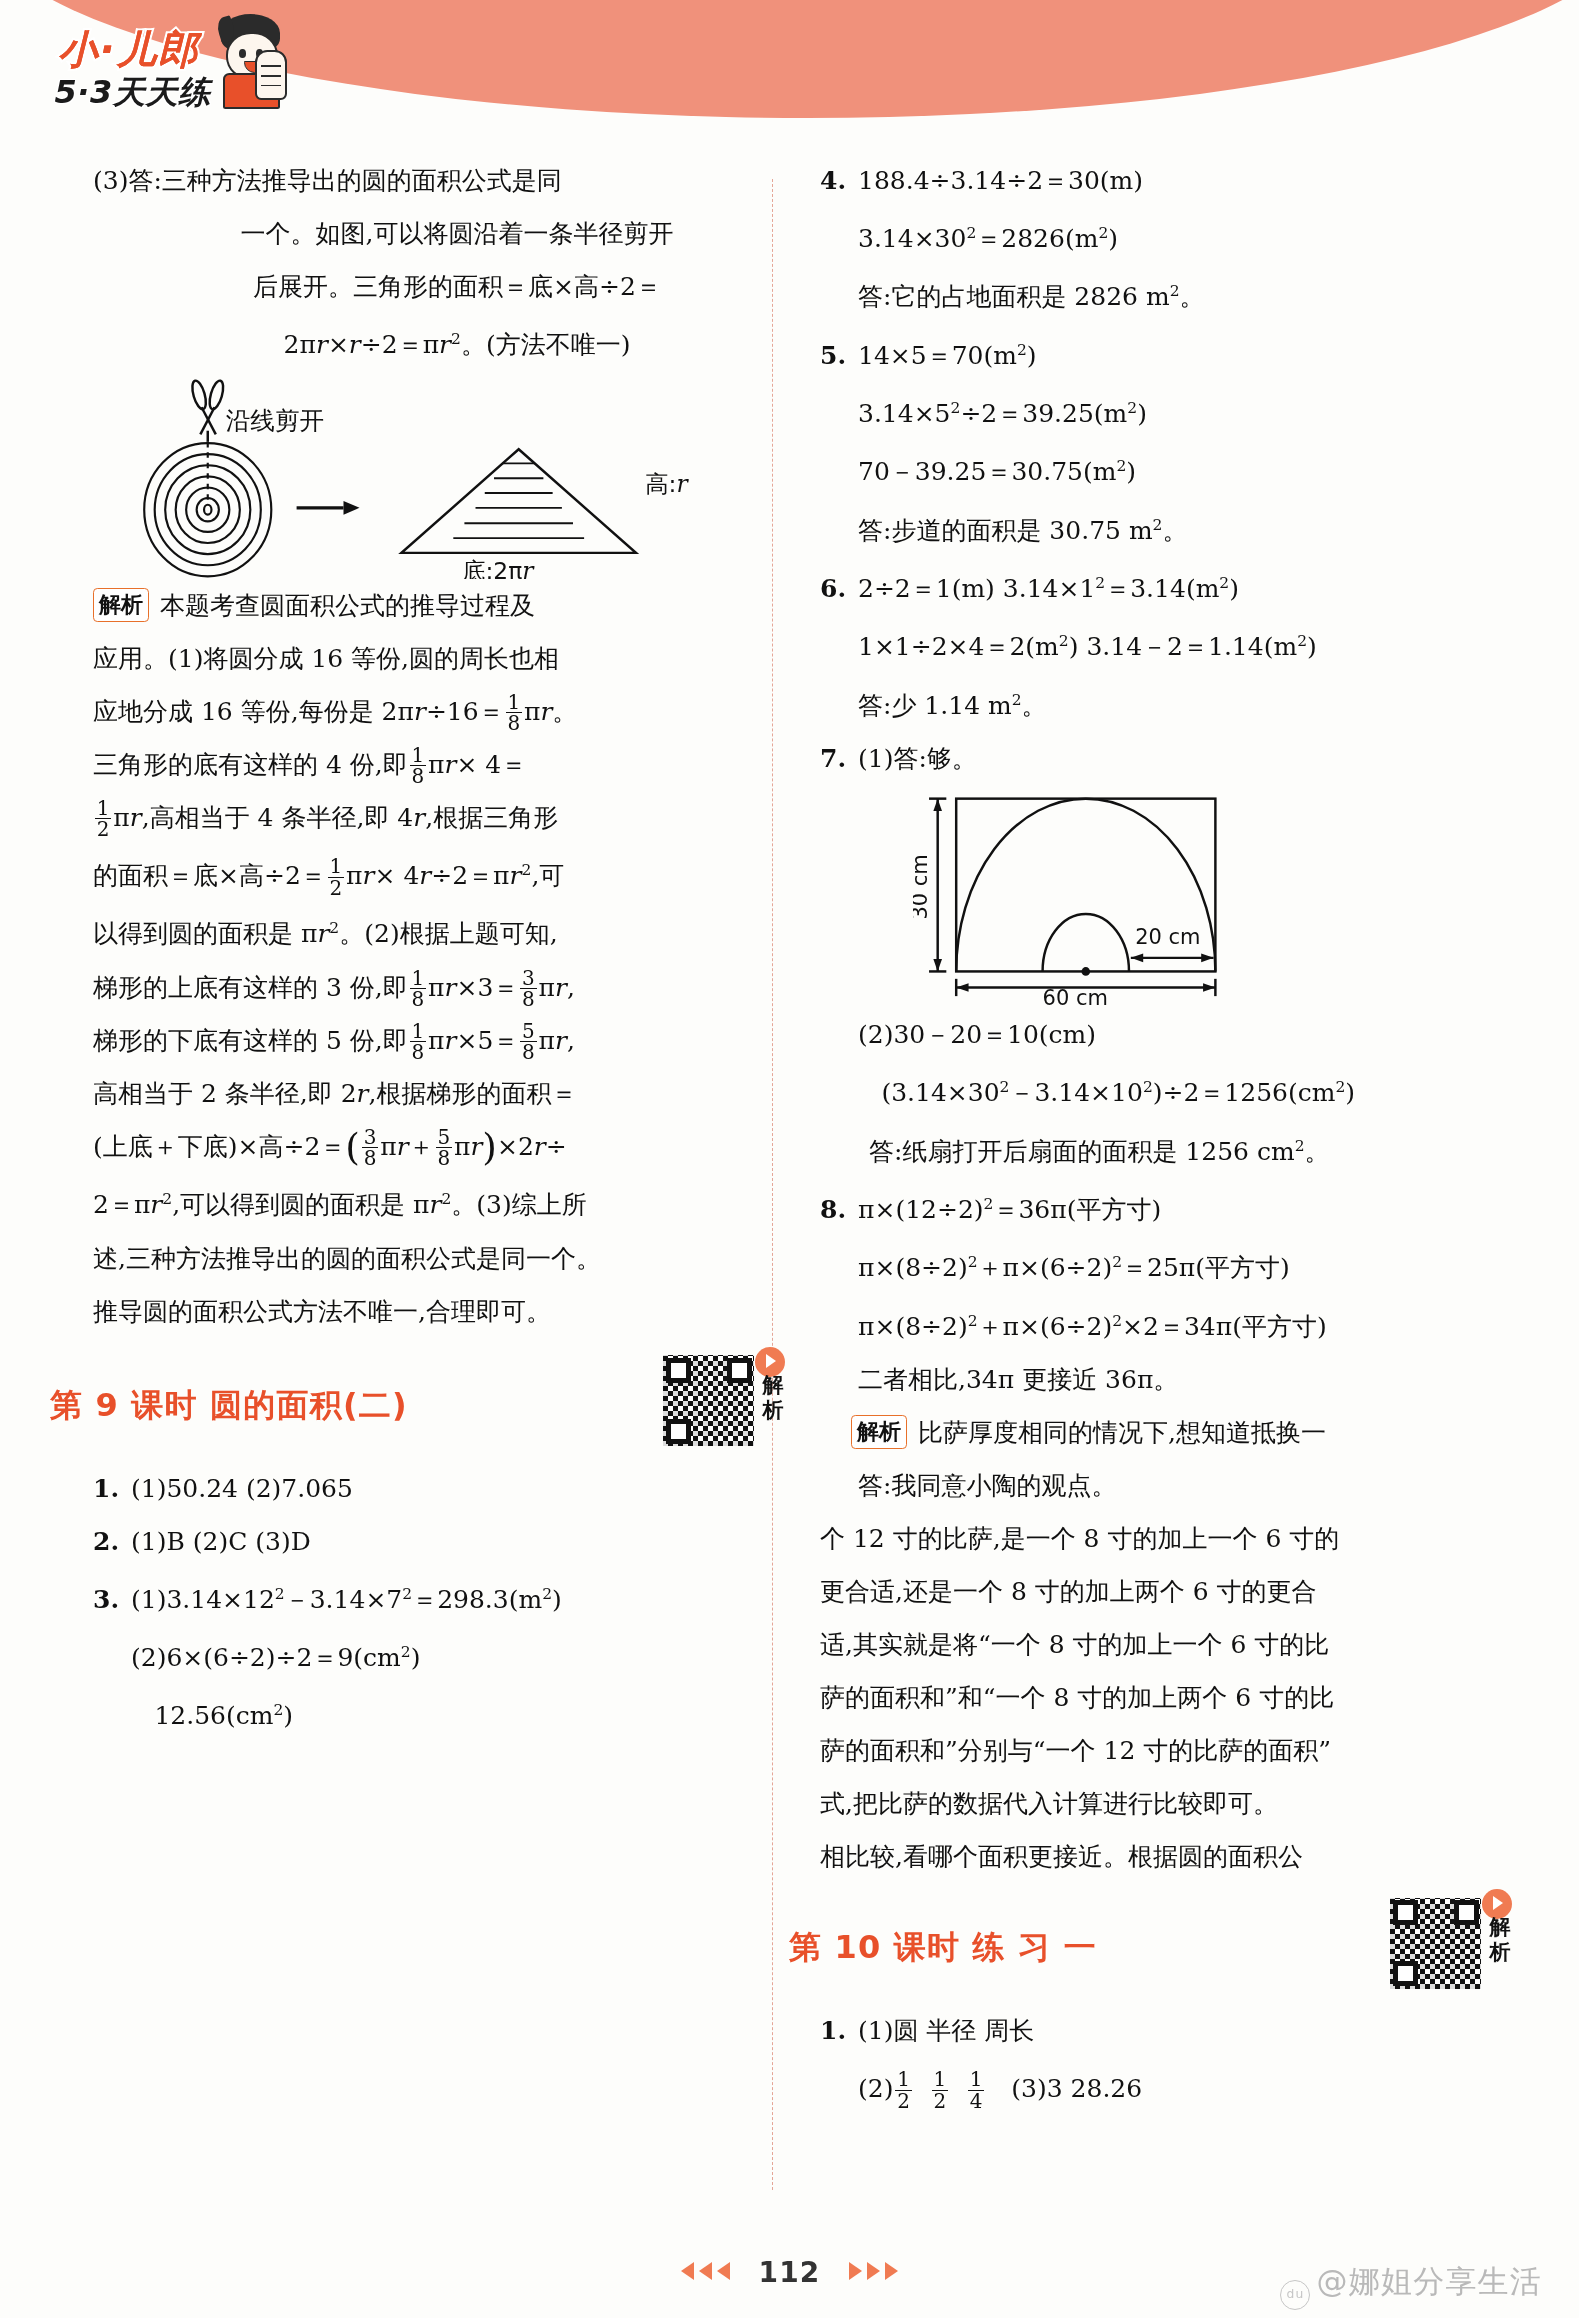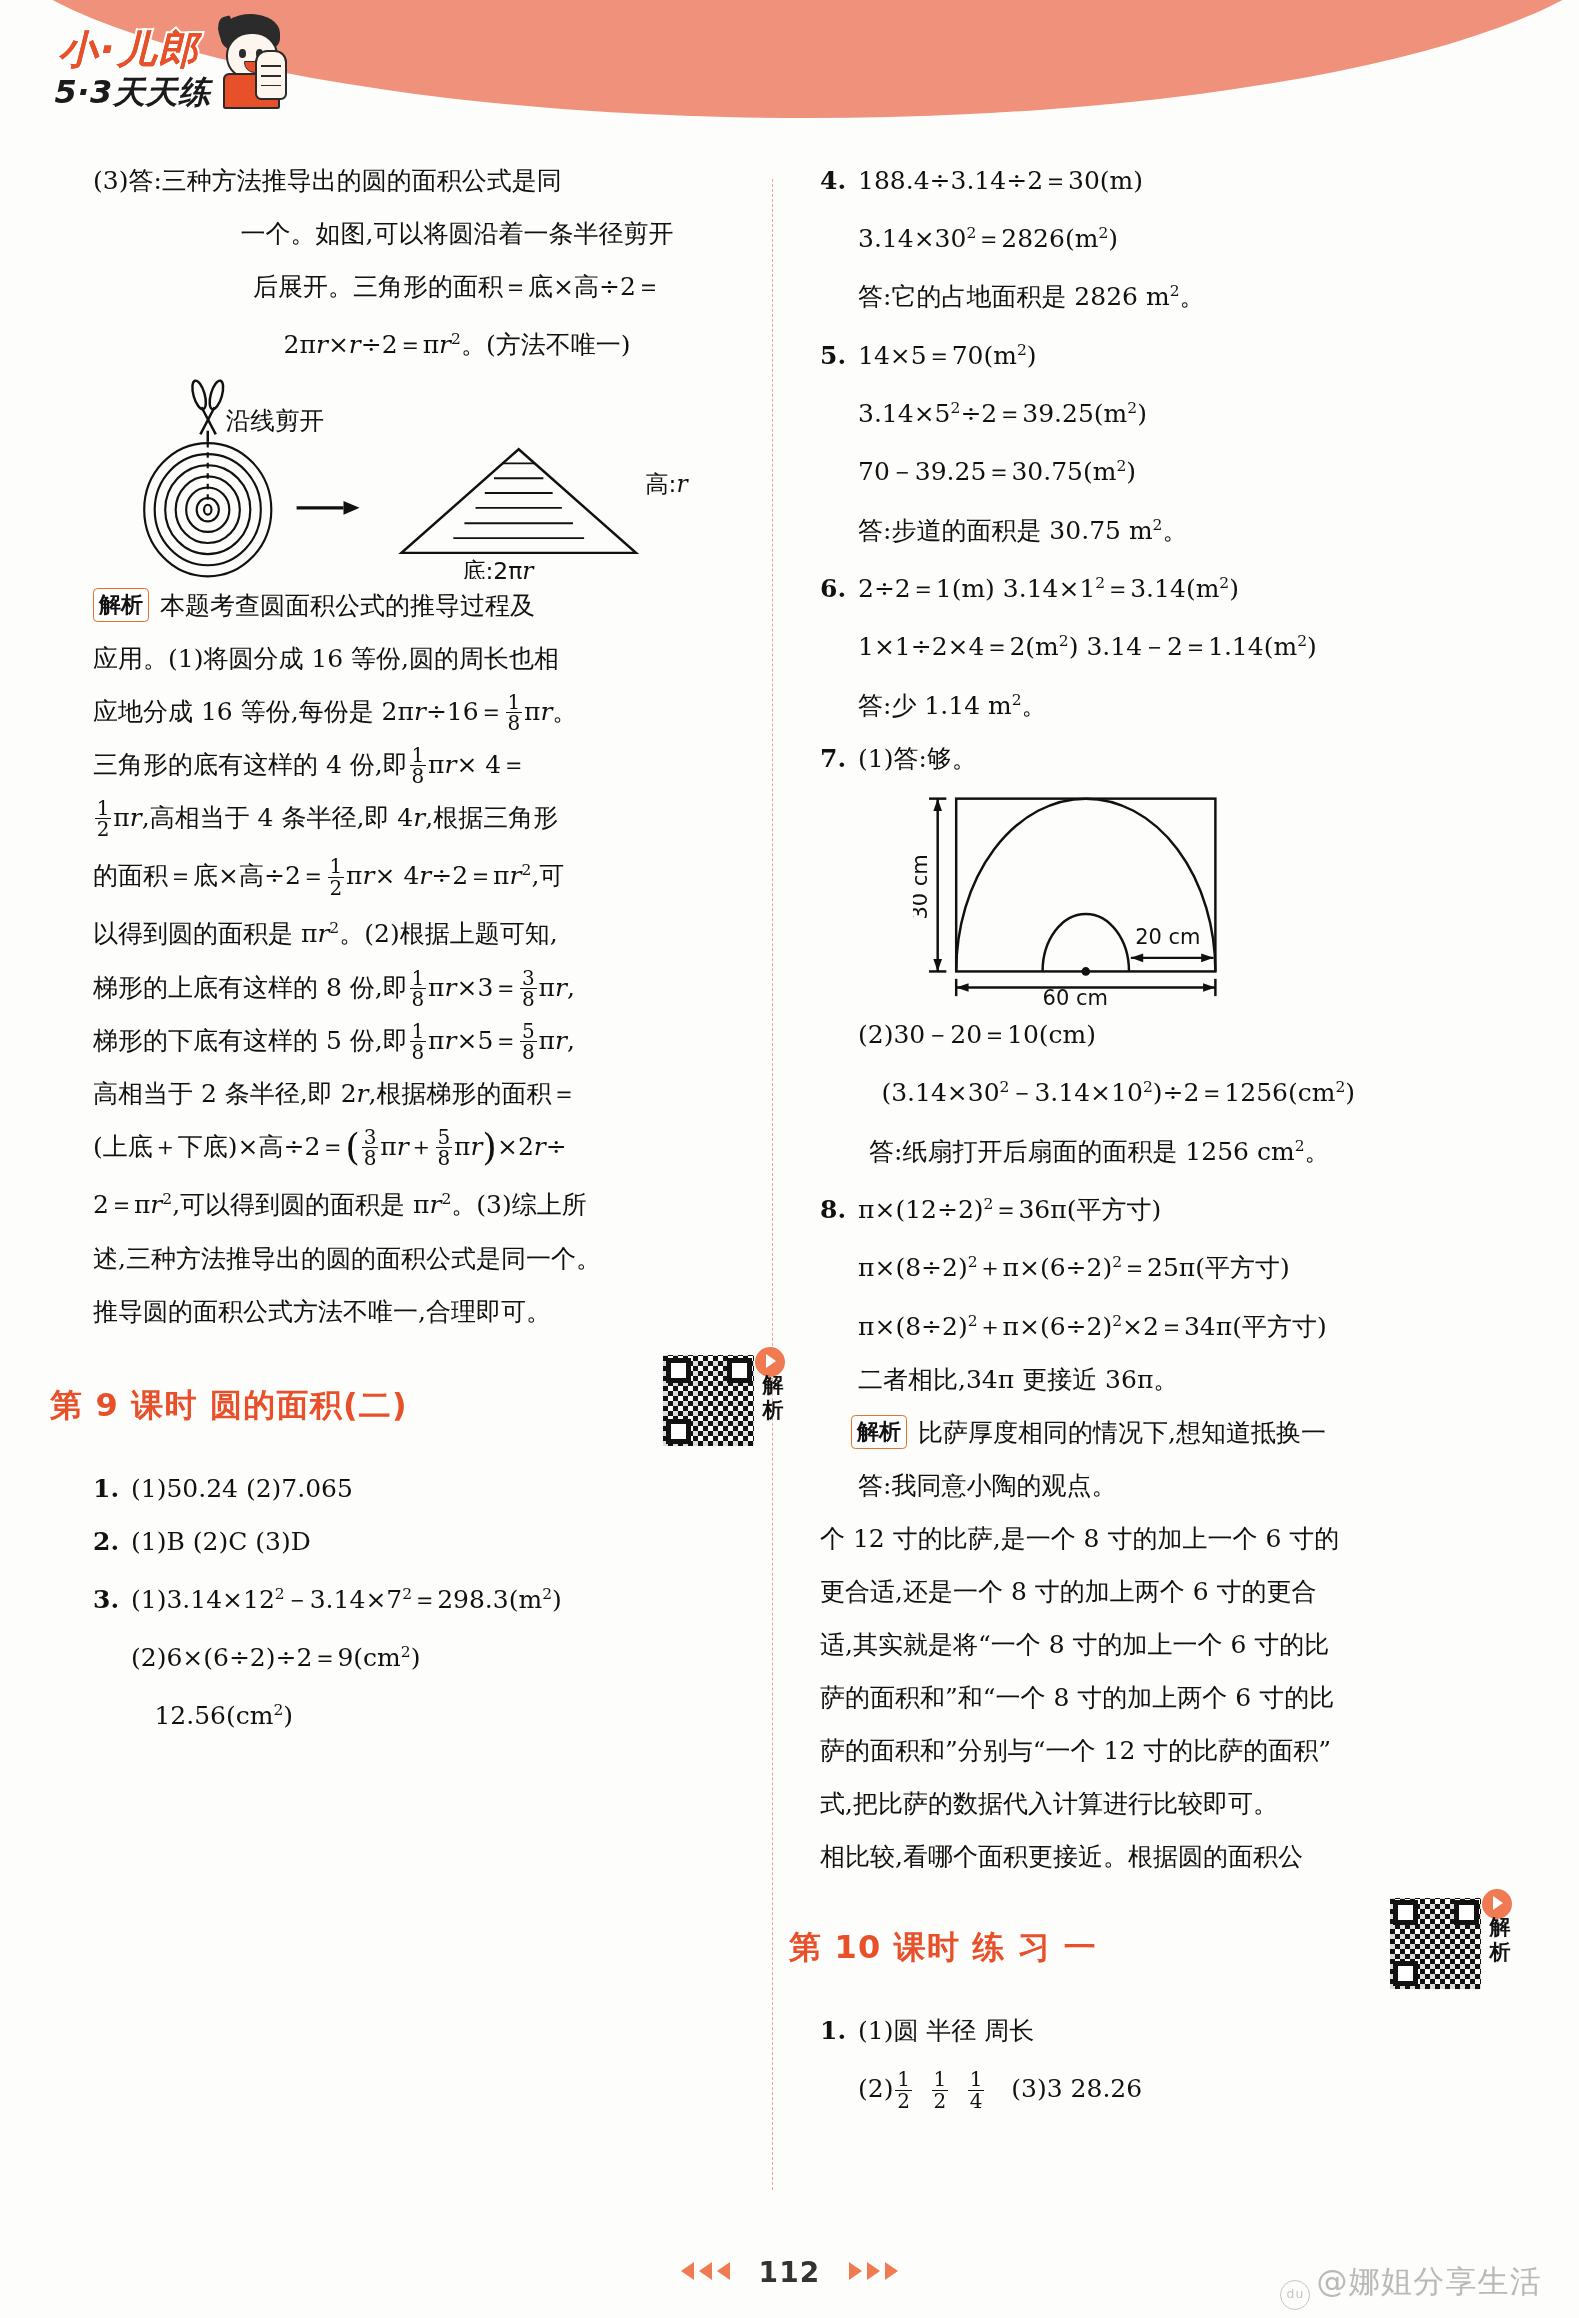--- a/index.html
+++ b/index.html
@@ -276,21 +276,21 @@
       </svg>
     </div>
 
     <div class="line para"><span class="jx-tag">解析</span><span>本题考查圆面积公式的推导过程及</span></div>
     <div class="line para">应用。(1)将圆分成 16 等份,圆的周长也相</div>
     <div class="line para"><span>应地分成 16 等份,每份是 2π</span><span class="ital">r</span><span>÷16＝</span><span class="frac"><span class="t">1</span><span class="b">8</span></span><span>π</span><span class="ital">r</span><span>。</span></div>
     <div class="line para"><span>三角形的底有这样的 4 份,即</span><span class="frac"><span class="t">1</span><span class="b">8</span></span><span>π</span><span class="ital">r</span><span>× 4＝</span></div>
     <div class="line para"><span class="frac"><span class="t">1</span><span class="b">2</span></span><span>π</span><span class="ital">r</span><span>,高相当于 4 条半径,即 4</span><span class="ital">r</span><span>,根据三角形</span></div>
     <div class="line para"><span>的面积＝底×高÷2＝</span><span class="frac"><span class="t">1</span><span class="b">2</span></span><span>π</span><span class="ital">r</span><span>× 4</span><span class="ital">r</span><span>÷2＝π</span><span class="ital">r</span><sup>2</sup><span>,可</span></div>
     <div class="line para"><span>以得到圆的面积是 π</span><span class="ital">r</span><sup>2</sup><span>。(2)根据上题可知,</span></div>
-    <div class="line para"><span>梯形的上底有这样的 8 份,即</span><span class="frac"><span class="t">1</span><span class="b">8</span></span><span>π</span><span class="ital">r</span><span>×3＝</span><span class="frac"><span class="t">3</span><span class="b">8</span></span><span>π</span><span class="ital">r</span><span>,</span></div>
+    <div class="line para"><span>梯形的上底有这样的 3 份,即</span><span class="frac"><span class="t">1</span><span class="b">8</span></span><span>π</span><span class="ital">r</span><span>×3＝</span><span class="frac"><span class="t">3</span><span class="b">8</span></span><span>π</span><span class="ital">r</span><span>,</span></div>
     <div class="line para"><span>梯形的下底有这样的 5 份,即</span><span class="frac"><span class="t">1</span><span class="b">8</span></span><span>π</span><span class="ital">r</span><span>×5＝</span><span class="frac"><span class="t">5</span><span class="b">8</span></span><span>π</span><span class="ital">r</span><span>,</span></div>
     <div class="line para"><span>高相当于 2 条半径,即 2</span><span class="ital">r</span><span>,根据梯形的面积＝</span></div>
     <div class="line para"><span>(上底＋下底)×高÷2＝</span><span style="font-size:1.5em;vertical-align:-0.12em">(</span><span class="frac"><span class="t">3</span><span class="b">8</span></span><span>π</span><span class="ital">r</span><span>＋</span><span class="frac"><span class="t">5</span><span class="b">8</span></span><span>π</span><span class="ital">r</span><span style="font-size:1.5em;vertical-align:-0.12em">)</span><span>×2</span><span class="ital">r</span><span>÷</span></div>
     <div class="line para"><span>2＝π</span><span class="ital">r</span><sup>2</sup><span>,可以得到圆的面积是 π</span><span class="ital">r</span><sup>2</sup><span>。(3)综上所</span></div>
     <div class="line para">述,三种方法推导出的圆的面积公式是同一个。</div>
     <div class="line para">推导圆的面积公式方法不唯一,合理即可。</div>
 
     <div class="sec-row" style="margin-top:25px">
       <div class="sec-head" style="position:absolute;left:-43px;top:21px">第 9 课时   圆的面积(二)</div>
       <div class="qr-wrap">

